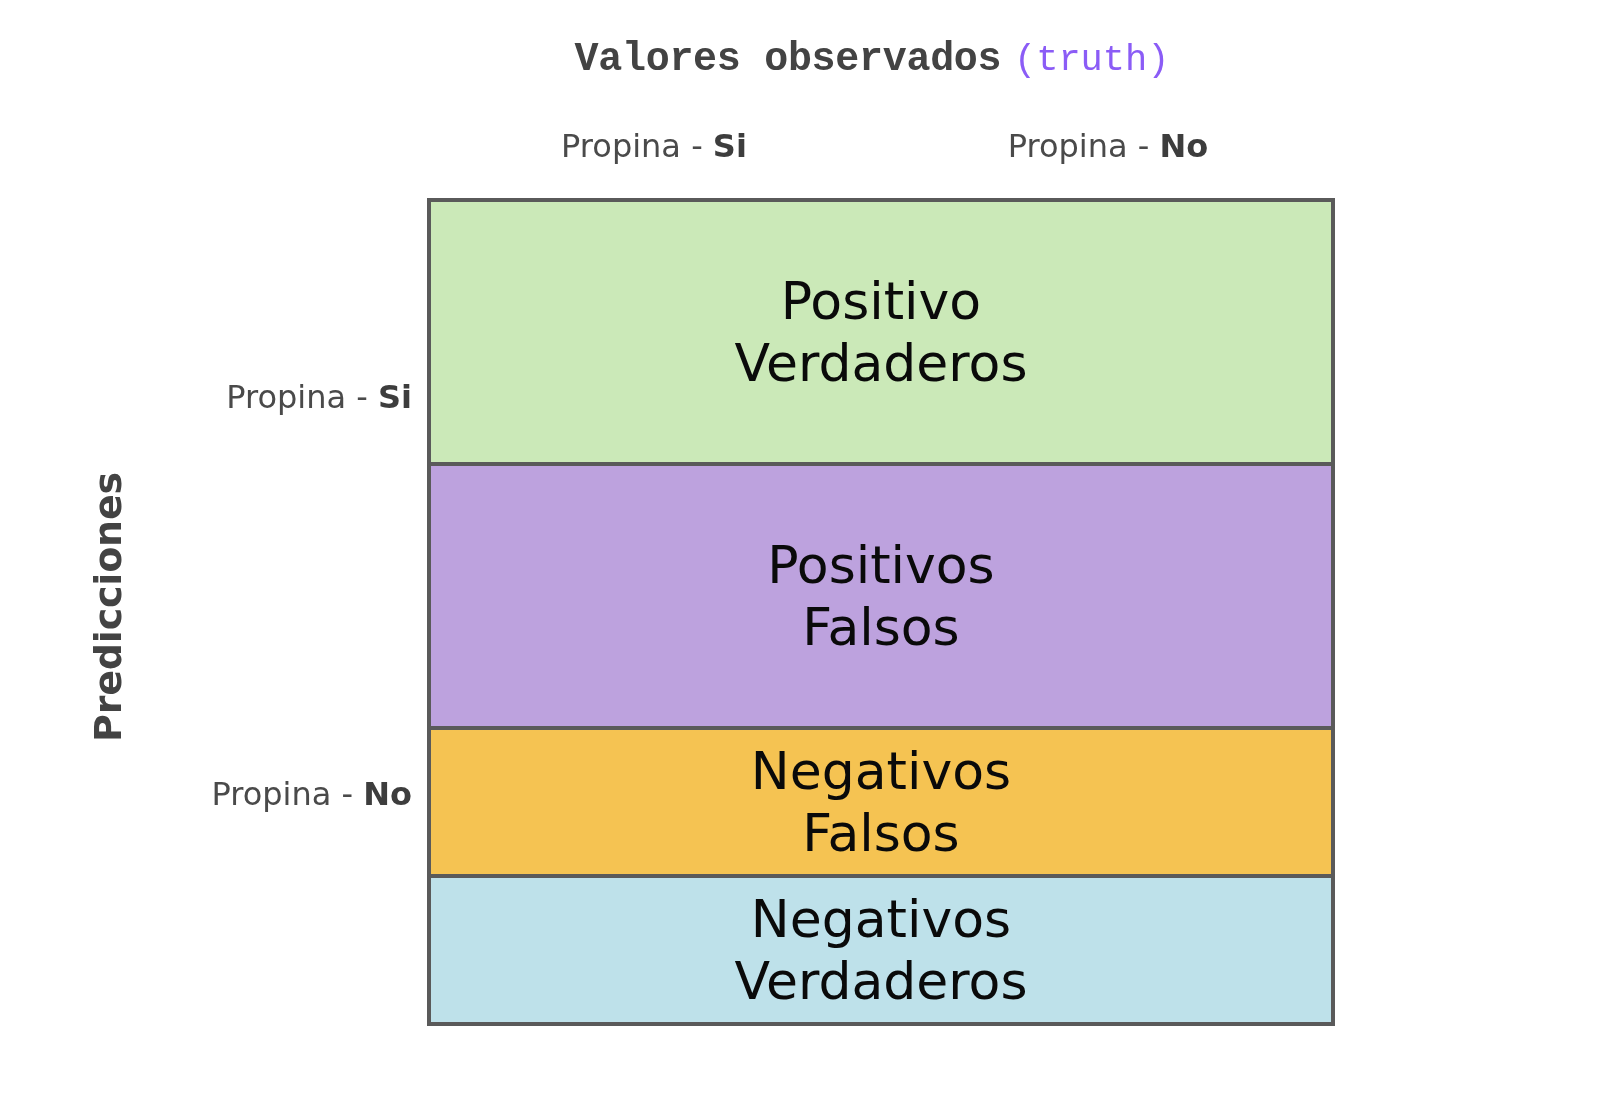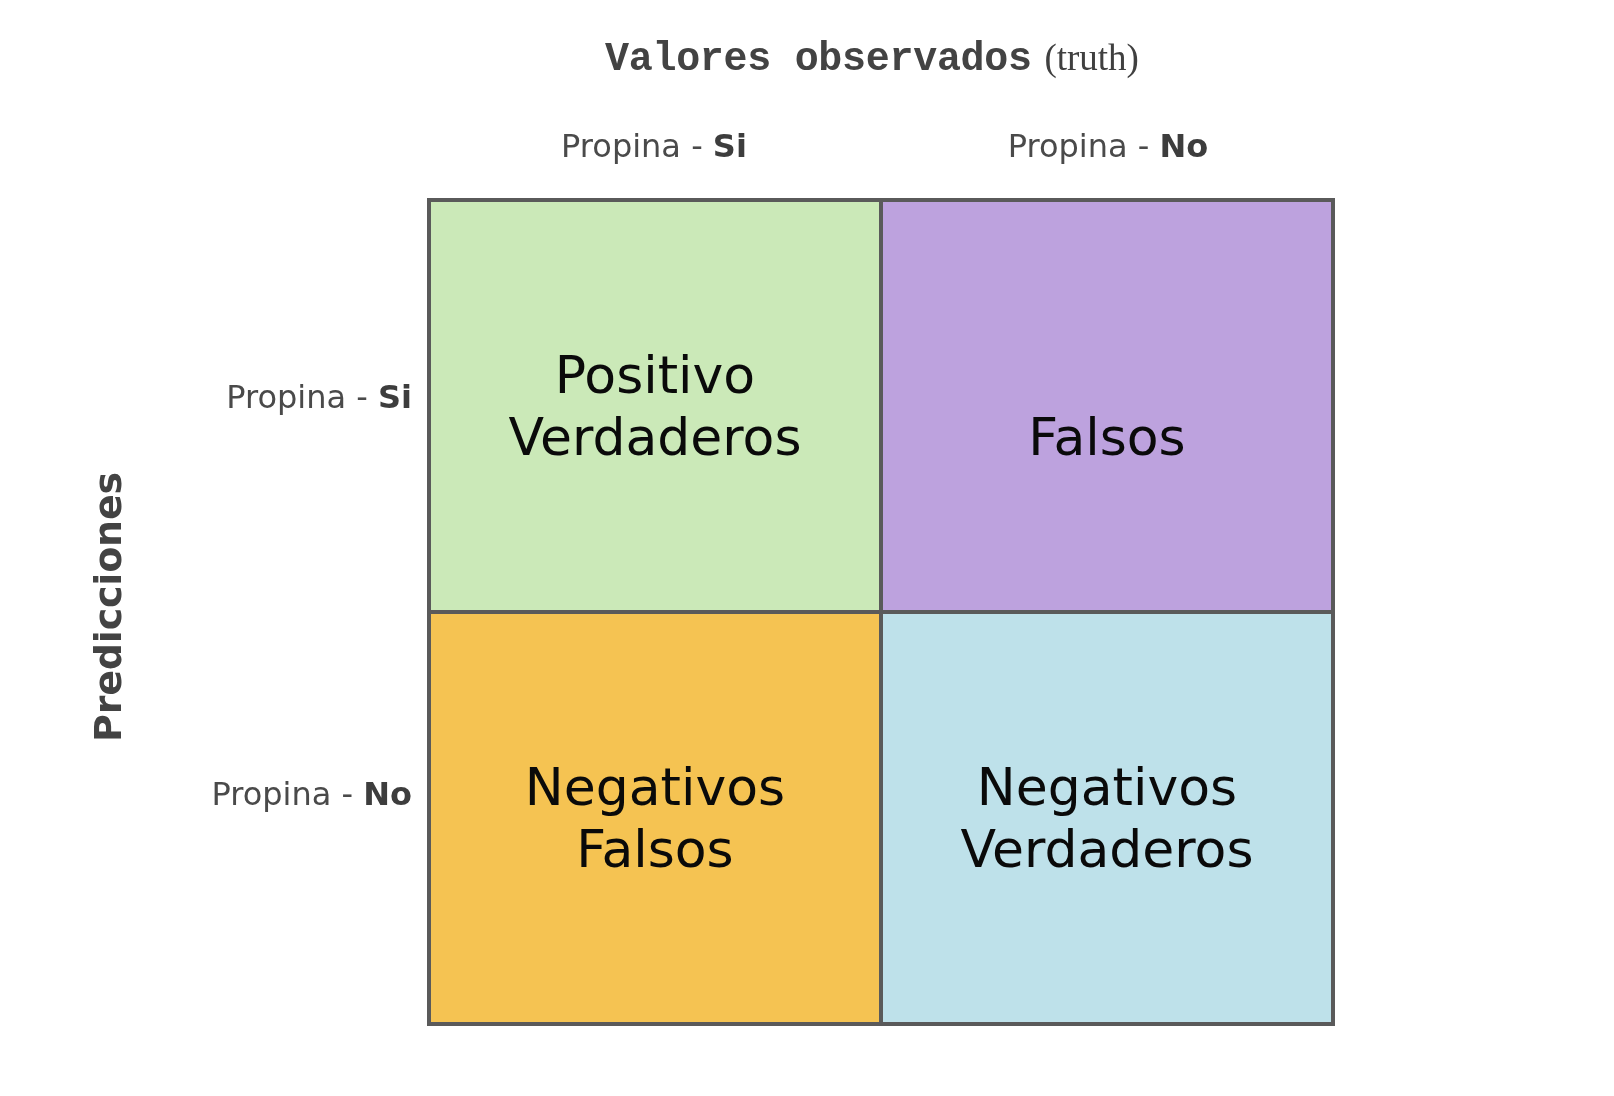--- a/index.html
+++ b/index.html
@@ -29,24 +29,24 @@
     
     padding-left: 130px;
     box-sizing: border-box;
   }
   #matrix-title .t-main {
     font-weight: bold;
     letter-spacing: -0.3px;
     font-family: Liberation Mono, monospace;
   }
   #matrix-title .t-sub {
-    font-family: Liberation Serif, serif;
+    font-family: Liberation Mono, monospace;
     font-weight: normal;
     font-size: 37px;
-    color: #404040;
+    color: #8b5cf6;
   }
 
   
   .col-headers {
     position: absolute;
     left: 427px;
     top: 124px;
     width: 908px;
     display: flex;
   }
@@ -99,21 +99,21 @@
   }
 
   
   #matrix-grid {
     position: absolute;
     left: 427px;
     top: 198px;
     width: 908px;
     height: 828px;
     display: grid;
-    grid-template-columns: 1fr 1fr;
+    grid-template-columns: 1fr;
     grid-template-rows: 1fr 1fr;
     background: #5a5a5a;
     gap: 4px;
     border: 4px solid #5a5a5a;
     box-sizing: border-box;
   }
   .matrix-cell {
     display: flex;
     align-items: center;
     justify-content: center;
@@ -156,21 +156,21 @@
 
   <div class="matrix-cell" style="background-color: rgb(203, 233, 184);">
     <span class="cell-text">
       <span>Positivo</span><br>
       <span>Verdaderos</span>
     </span>
   </div>
 
   <div class="matrix-cell" style="background-color: rgb(189, 162, 222);">
     <span class="cell-text">
-      <br>
+      <span>Positivos</span><br>
       <span>Falsos</span>
     </span>
   </div>
 
   <div class="matrix-cell" style="background-color: rgb(245, 195, 82);">
     <span class="cell-text">
       <span>Negativos</span><br>
       <span>Falsos</span>
     </span>
   </div>

